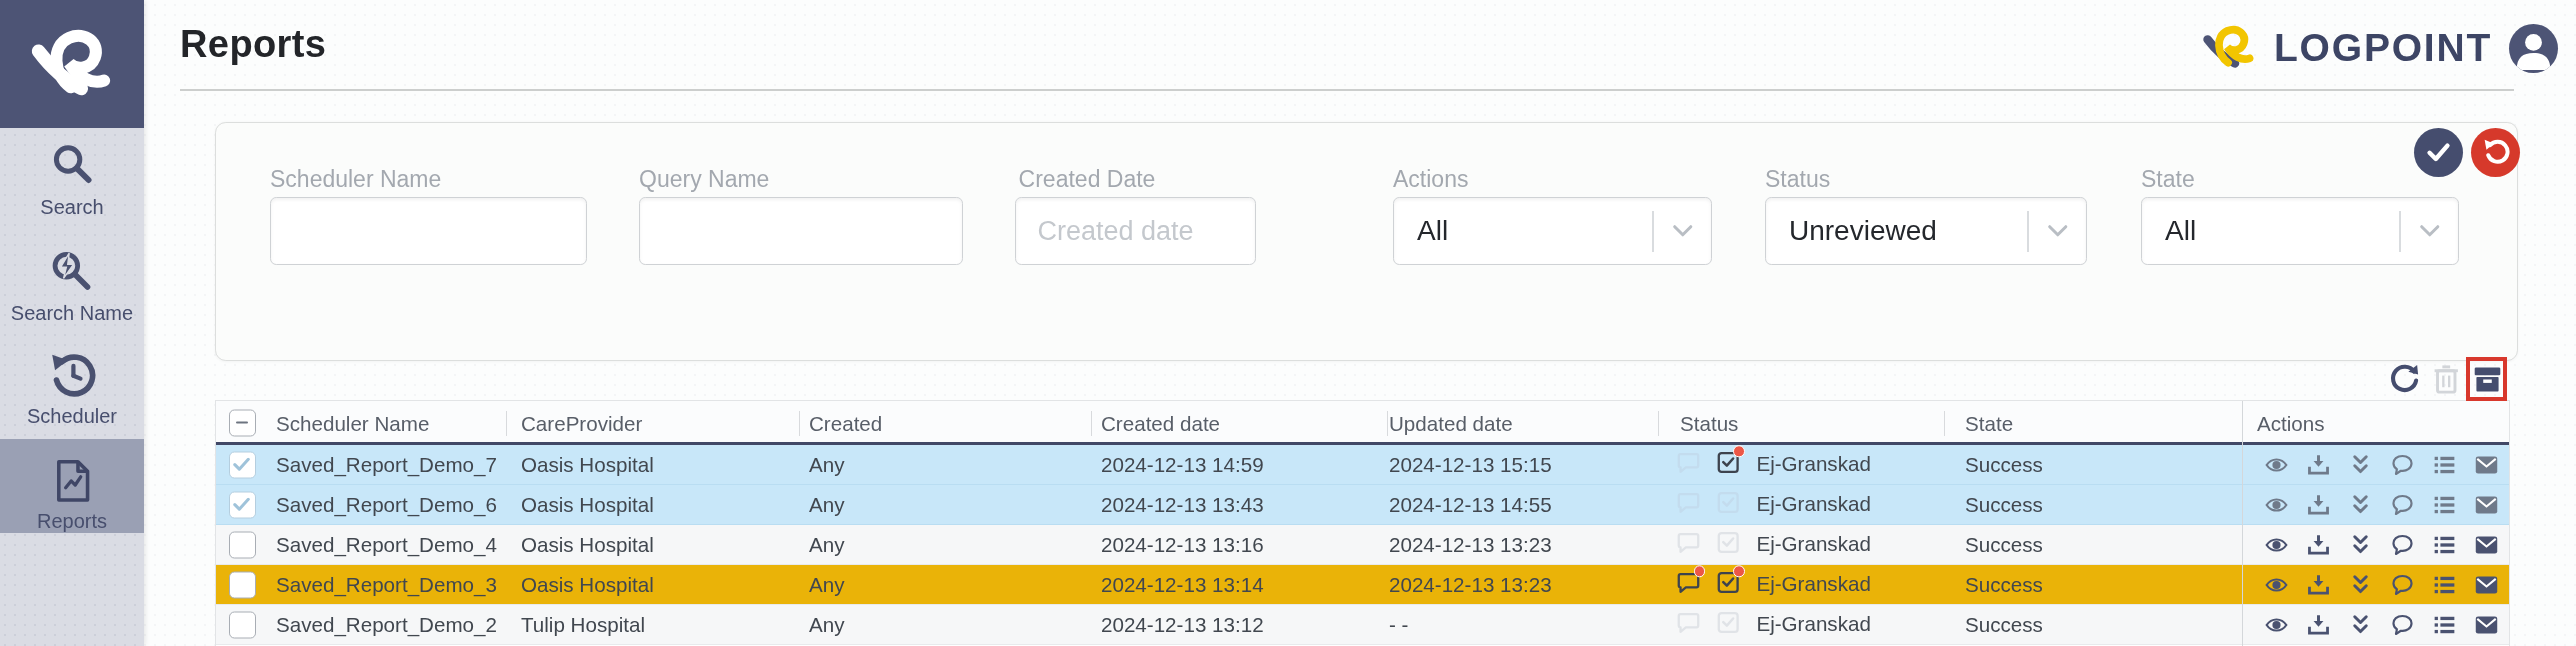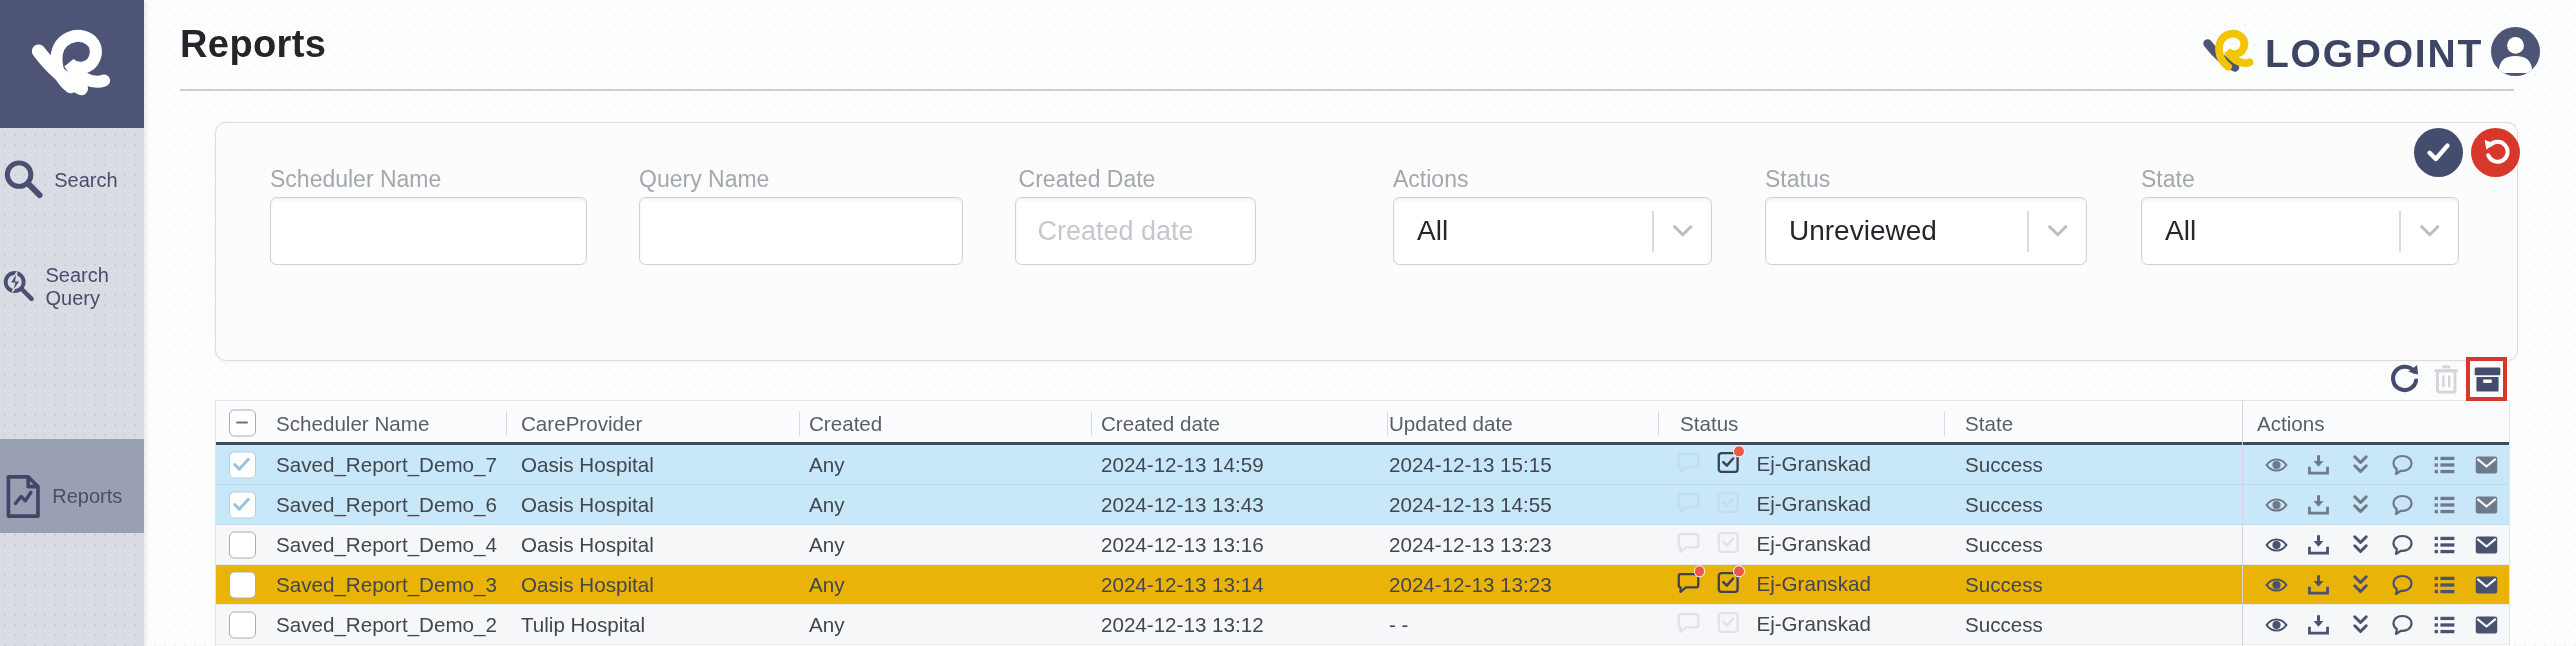--- a/index.html
+++ b/index.html
@@ -11,34 +11,34 @@
          background-size:10px 10px; }
 
   
   .sidebar { position:absolute; left:0; top:0; width:144px; height:646px;
              background-color:#dadce4;
              background-image: radial-gradient(circle, rgba(80,90,120,0.10) 0.9px, transparent 1.2px);
              background-size:10px 10px;
              box-shadow: 1.8px 0 5.4px rgba(0,0,0,0.10); z-index:5; }
   .sidebar-logo { position:absolute; left:0; top:0; width:144px; height:128px;
                   background:#4d5475; display:flex; align-items:center; justify-content:center; }
-  .side-item { position:absolute; left:0; width:144px; display:flex; flex-direction:row;
+  .side-item { position:absolute; left:0; width:144px; display:flex; flex-direction:column;
                align-items:center; gap:7.2px; color:#4a5170; cursor:pointer; }
   .side-item .lbl { font-size:20px; color:#474e6d; }
   .side-item.active-bg { background:#9aa0b4; }
   .si-search   { top:142px; height:77px; justify-content:flex-start; }
   .si-query    { top:248px; height:77px; }
   .si-sched    { top:351px; height:77px; }
   .si-reports  { top:439px; height:94px; padding-top:20px; }
 
   
   .page-title { position:absolute; left:180px; top:23px; font-size:38px; font-weight:600;
                 color:#232529; letter-spacing:0.4px; }
   .header-divider { position:absolute; left:180px; top:89px; width:2334px; height:1.8px; background:#cccecd; }
-  .brand { position:absolute; left:2201px; top:20px; height:56px; display:flex; align-items:flex-end; gap:8px; }
+  .brand { position:absolute; left:2201px; top:20px; height:56px; display:flex; align-items:center; gap:17px; }
   .brand-text { font-size:39px; font-weight:700; color:#3d4565; letter-spacing:1.8px; }
   .avatar { width:49px; height:49px; border-radius:50%; background:#4d5475; position:relative; overflow:hidden; cursor:pointer; }
 
   
   .filter-card { position:absolute; left:215px; top:122px; width:2303px; height:239px;
                  background:#fbfcfb; border:1.8px solid #dcdedd; border-radius:10.8px;
                  box-shadow:0 0.9px 2.7px rgba(0,0,0,0.04); }
   .f-field { position:absolute; top:0; height:100%; }
   .f-label { position:absolute; top:43px; font-size:23px; color:#a3a8af; white-space:nowrap; }
   .f-input { position:absolute; top:74px; height:68px; background:#ffffff;
@@ -131,23 +131,32 @@
       </svg>
       <span class="lbl">Search</span>
     </div>
 
     <div class="side-item si-query">
       <svg width="48" height="47" viewBox="0 0 34 32">
         <circle cx="13" cy="12" r="8" stroke="#4a5170" stroke-width="3.4" fill="none"></circle>
         <line x1="19" y1="18" x2="28" y2="27" stroke="#4a5170" stroke-width="4" stroke-linecap="round"></line>
         <polygon points="15,3 9,13 13,13 11,21 18,11 14,11" fill="#4a5170" stroke="#dadce4" stroke-width="1"></polygon>
       </svg>
-      <span class="lbl">Search Query</span>
-    </div>
-
+      <span class="lbl">Search Name</span>
+    </div>
+
+    <div class="side-item si-sched">
+      <svg width="48" height="47" viewBox="0 0 34 32">
+        <path d="M10 7 A13 13 0 1 1 6 20" stroke="#4a5170" stroke-width="4" fill="none" stroke-linecap="round"></path>
+        <polygon points="3,2 14,6 5,13" fill="#4a5170"></polygon>
+        <line x1="18" y1="10" x2="18" y2="17" stroke="#4a5170" stroke-width="3" stroke-linecap="round"></line>
+        <line x1="18" y1="17" x2="23" y2="19" stroke="#4a5170" stroke-width="3" stroke-linecap="round"></line>
+      </svg>
+      <span class="lbl">Scheduler</span>
+    </div>
 
     <div class="side-item si-reports active-bg">
       <svg width="45" height="45" viewBox="0 0 32 32">
         <path d="M6 2 h14 l7 7 v21 h-21 z" stroke="#3f4666" stroke-width="2.6" fill="none" stroke-linejoin="round"></path>
         <path d="M20 2 v7 h7" stroke="#3f4666" stroke-width="2.6" fill="none" stroke-linejoin="round"></path>
         <path d="M11 21 l4 -5 3 3 4 -6" stroke="#3f4666" stroke-width="2.4" fill="none" stroke-linecap="round" stroke-linejoin="round"></path>
       </svg>
       <span class="lbl">Reports</span>
     </div>
   </nav>

